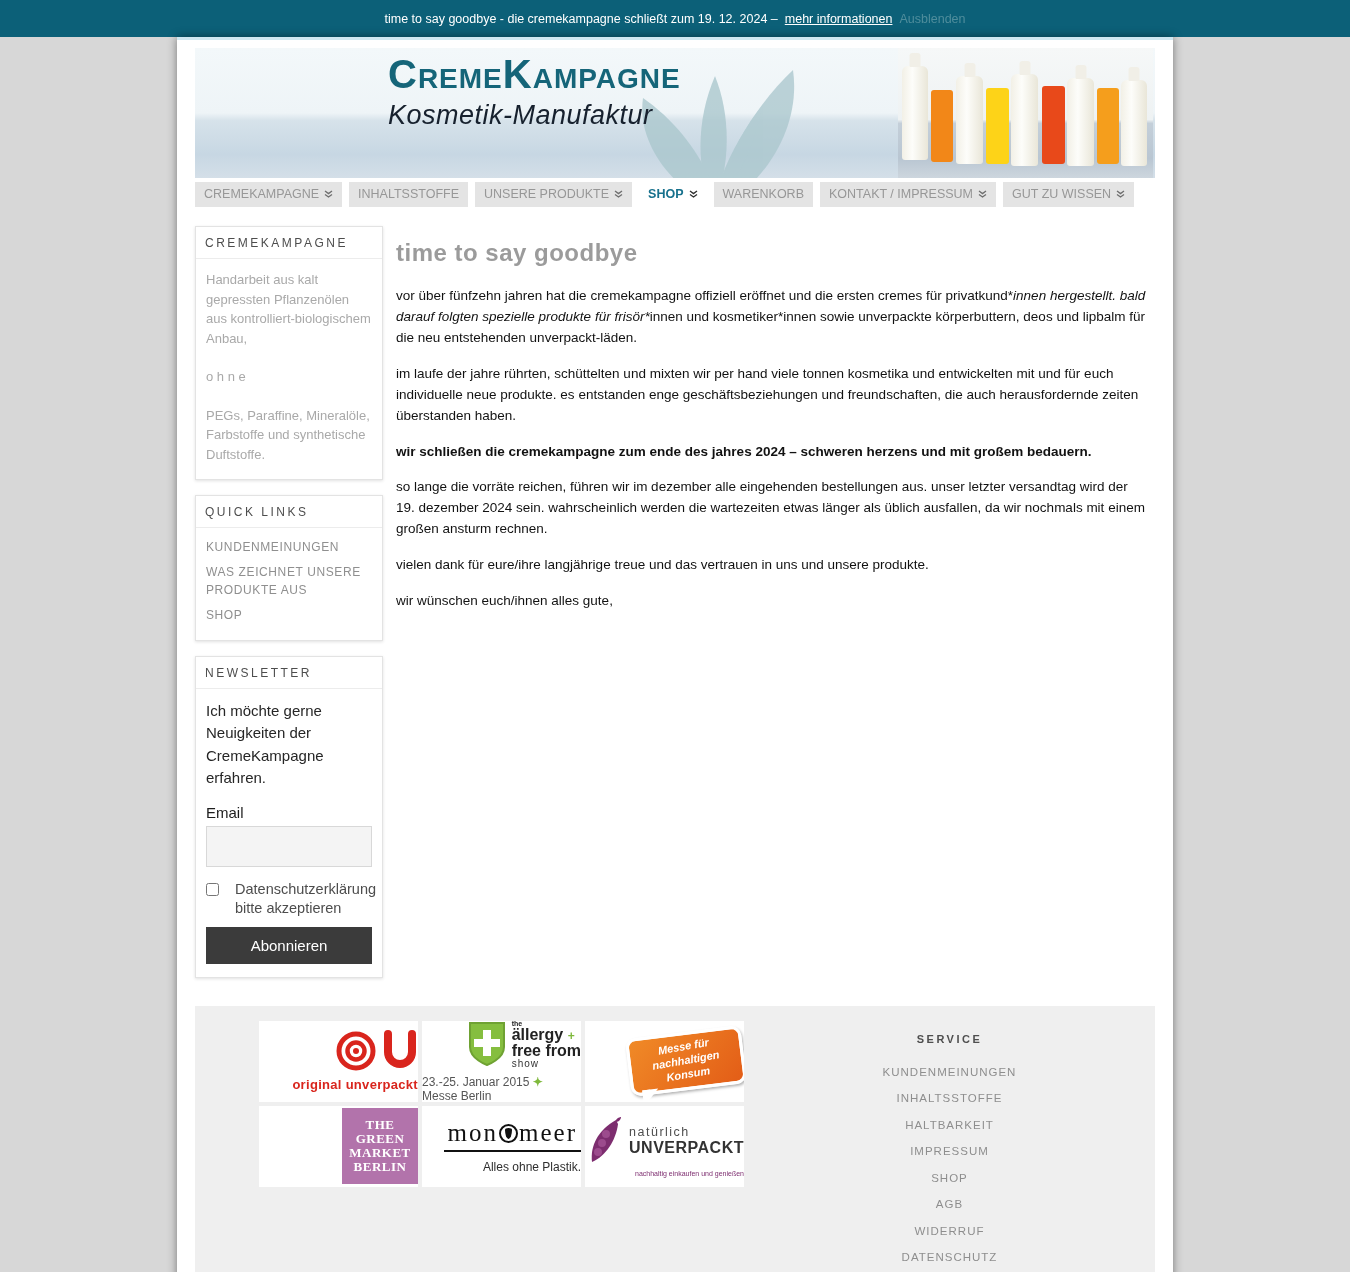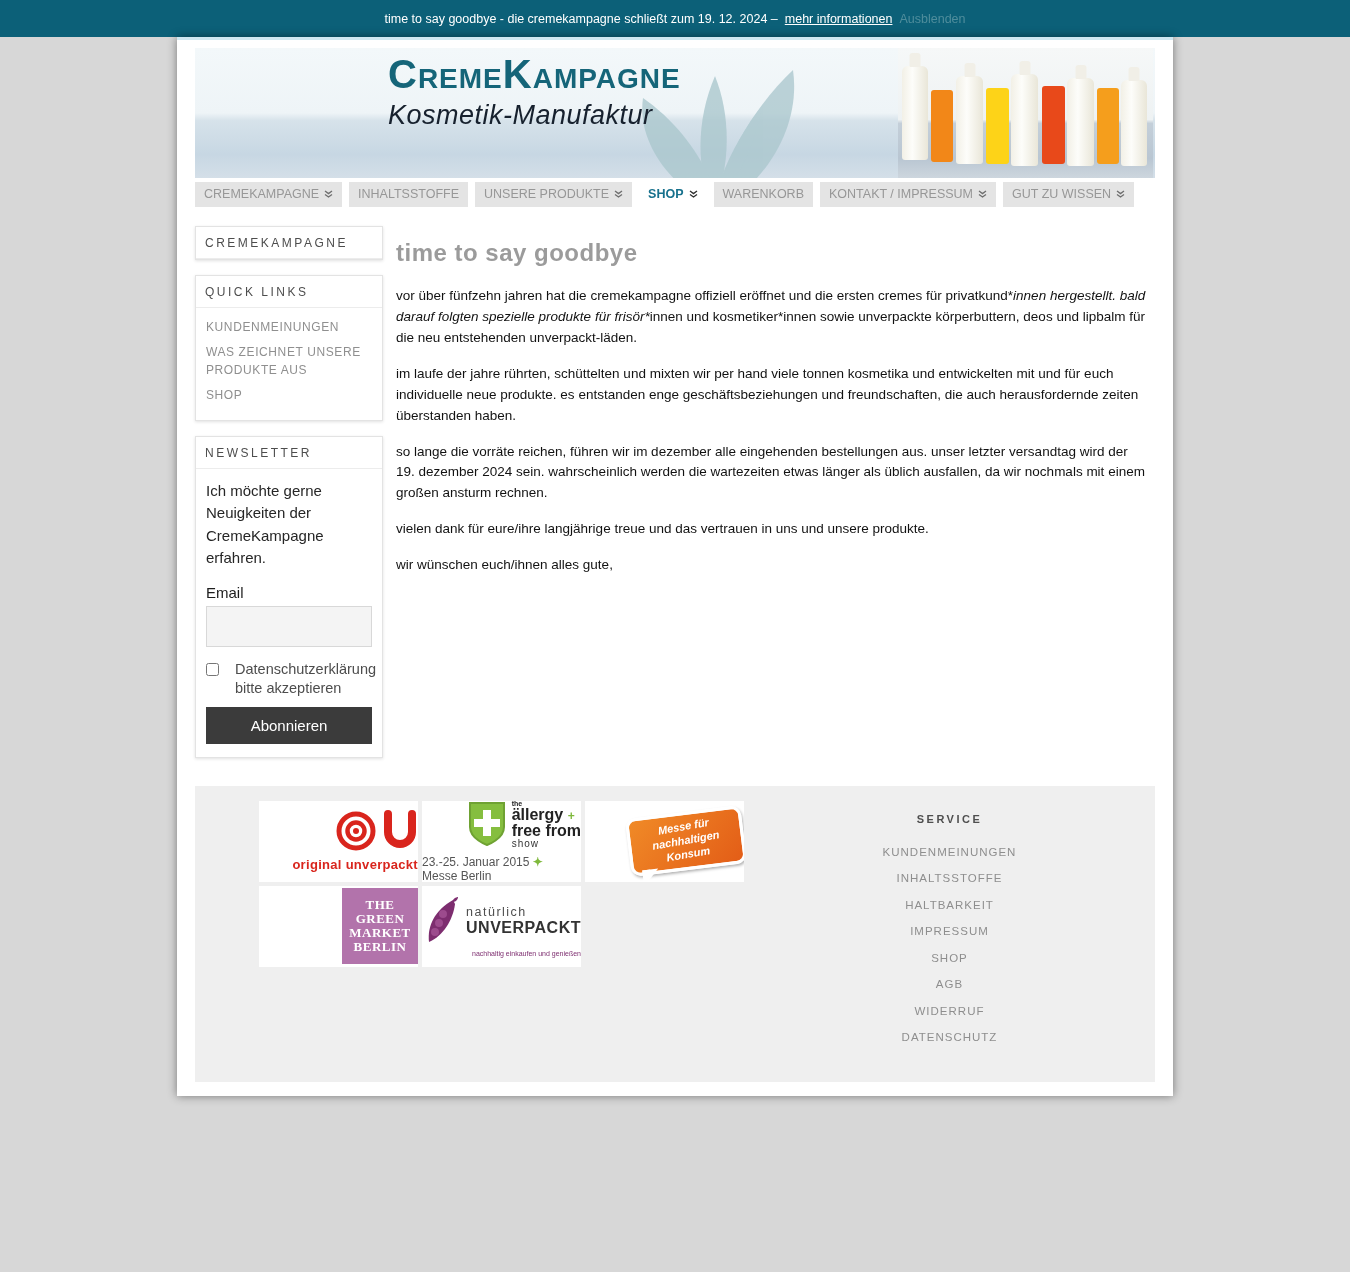--- a/index.html
+++ b/index.html
@@ -261,20 +261,25 @@
         </span>
     </div>
   </div>
 
   <div class="content">
 
     <div class="sidebar">
 
       <div class="side-box">
         <h3>CREMEKAMPAGNE</h3>
+        <div class="box-body about-text">
+          <p>Handarbeit aus kalt gepressten Pflanzenölen aus kontrolliert-biologischem Anbau,</p>
+          <p>o h n e</p>
+          <p>PEGs, Paraffine, Mineralöle, Farbstoffe und synthetische Duftstoffe.</p>
+        </div>
       </div>
 
       <div class="side-box">
         <h3>QUICK LINKS</h3>
         <div class="box-body">
           <a class="quick-link">KUNDENMEINUNGEN</a>
           <a class="quick-link">WAS ZEICHNET UNSERE PRODUKTE AUS</a>
           <a class="quick-link">SHOP</a>
         </div>
       </div>
@@ -292,20 +297,21 @@
           <button class="nl-button">Abonnieren</button>
         </div>
       </div>
 
     </div>
 
     <div class="main">
       <h1 class="article-title">time to say goodbye</h1>
       <p><span>vor über fünfzehn jahren hat die cremekampagne offiziell eröffnet und die ersten cremes für privatkund*</span><i>innen hergestellt. bald darauf folgten spezielle produkte für frisör*</i><span>innen und kosmetiker*innen sowie unverpackte körperbuttern, deos und lipbalm für die neu entstehenden unverpackt-läden.</span></p>
       <p>im laufe der jahre rührten, schüttelten und mixten wir per hand viele tonnen kosmetika und entwickelten mit und für euch individuelle neue produkte. es entstanden enge geschäftsbeziehungen und freundschaften, die auch herausfordernde zeiten überstanden haben.</p>
+      <p class="bold">wir schließen die cremekampagne zum ende des jahres 2024 – schweren herzens und mit großem bedauern.</p>
       <p>so lange die vorräte reichen, führen wir im dezember alle eingehenden bestellungen aus. unser letzter versandtag wird der 19. dezember 2024 sein. wahrscheinlich werden die wartezeiten etwas länger als üblich ausfallen, da wir nochmals mit einem großen ansturm rechnen.</p>
       <p>vielen dank für eure/ihre langjährige treue und das vertrauen in uns und unsere produkte.</p>
       <p>wir wünschen euch/ihnen alles gute,</p>
     </div>
 
   </div>
 
   <div class="footer-box">
 
     <div class="partners">
@@ -349,20 +355,28 @@
 
       <div class="tile">
         <div class="gm-square">
           <div>THE</div>
           <div>GREEN</div>
           <div>MARKET</div>
           <div>BERLIN</div>
         </div>
       </div>
 
+      <div class="tile">
+        <div class="mm-mark">
+            <span>mon</span>
+            <span class="mm-drop"></span>
+            <span>meer</span>
+          </div>
+        <div class="mm-tag">Alles ohne Plastik.</div>
+      </div>
 
       <div class="tile">
         <div class="nu-row">
           <svg width="34" height="50" viewBox="0 0 34 50">
             <path d="M28 4 C10 14 2 30 4 46 C18 40 28 24 30 8 Z" fill="#7d2d6f"></path>
             <circle cx="18" cy="18" r="4" fill="#9c4b8d"></circle>
             <circle cx="14" cy="27" r="4" fill="#9c4b8d"></circle>
             <circle cx="10" cy="36" r="4" fill="#9c4b8d"></circle>
             <path d="M28 4 C30 1 33 1 33 1 C33 3 31 6 28 6 Z" fill="#7d2d6f"></path>
           </svg>

